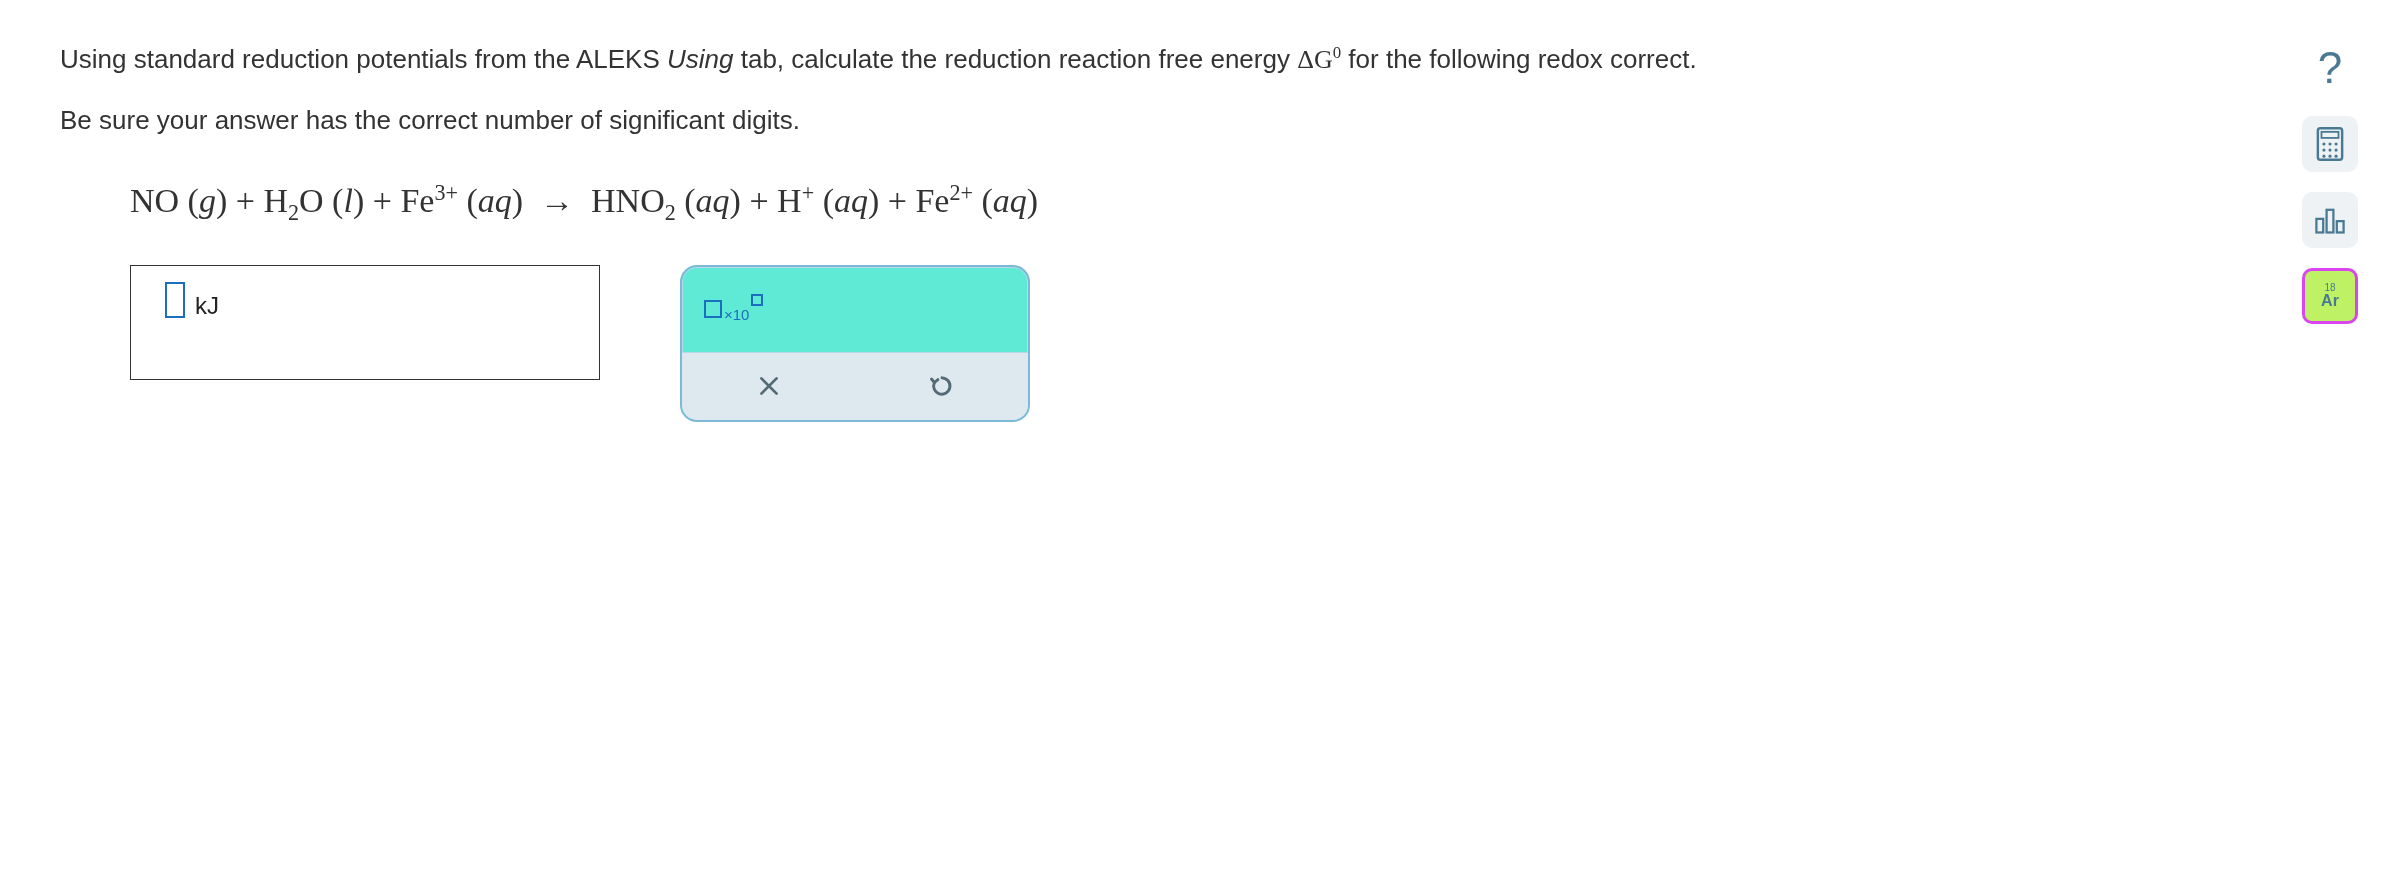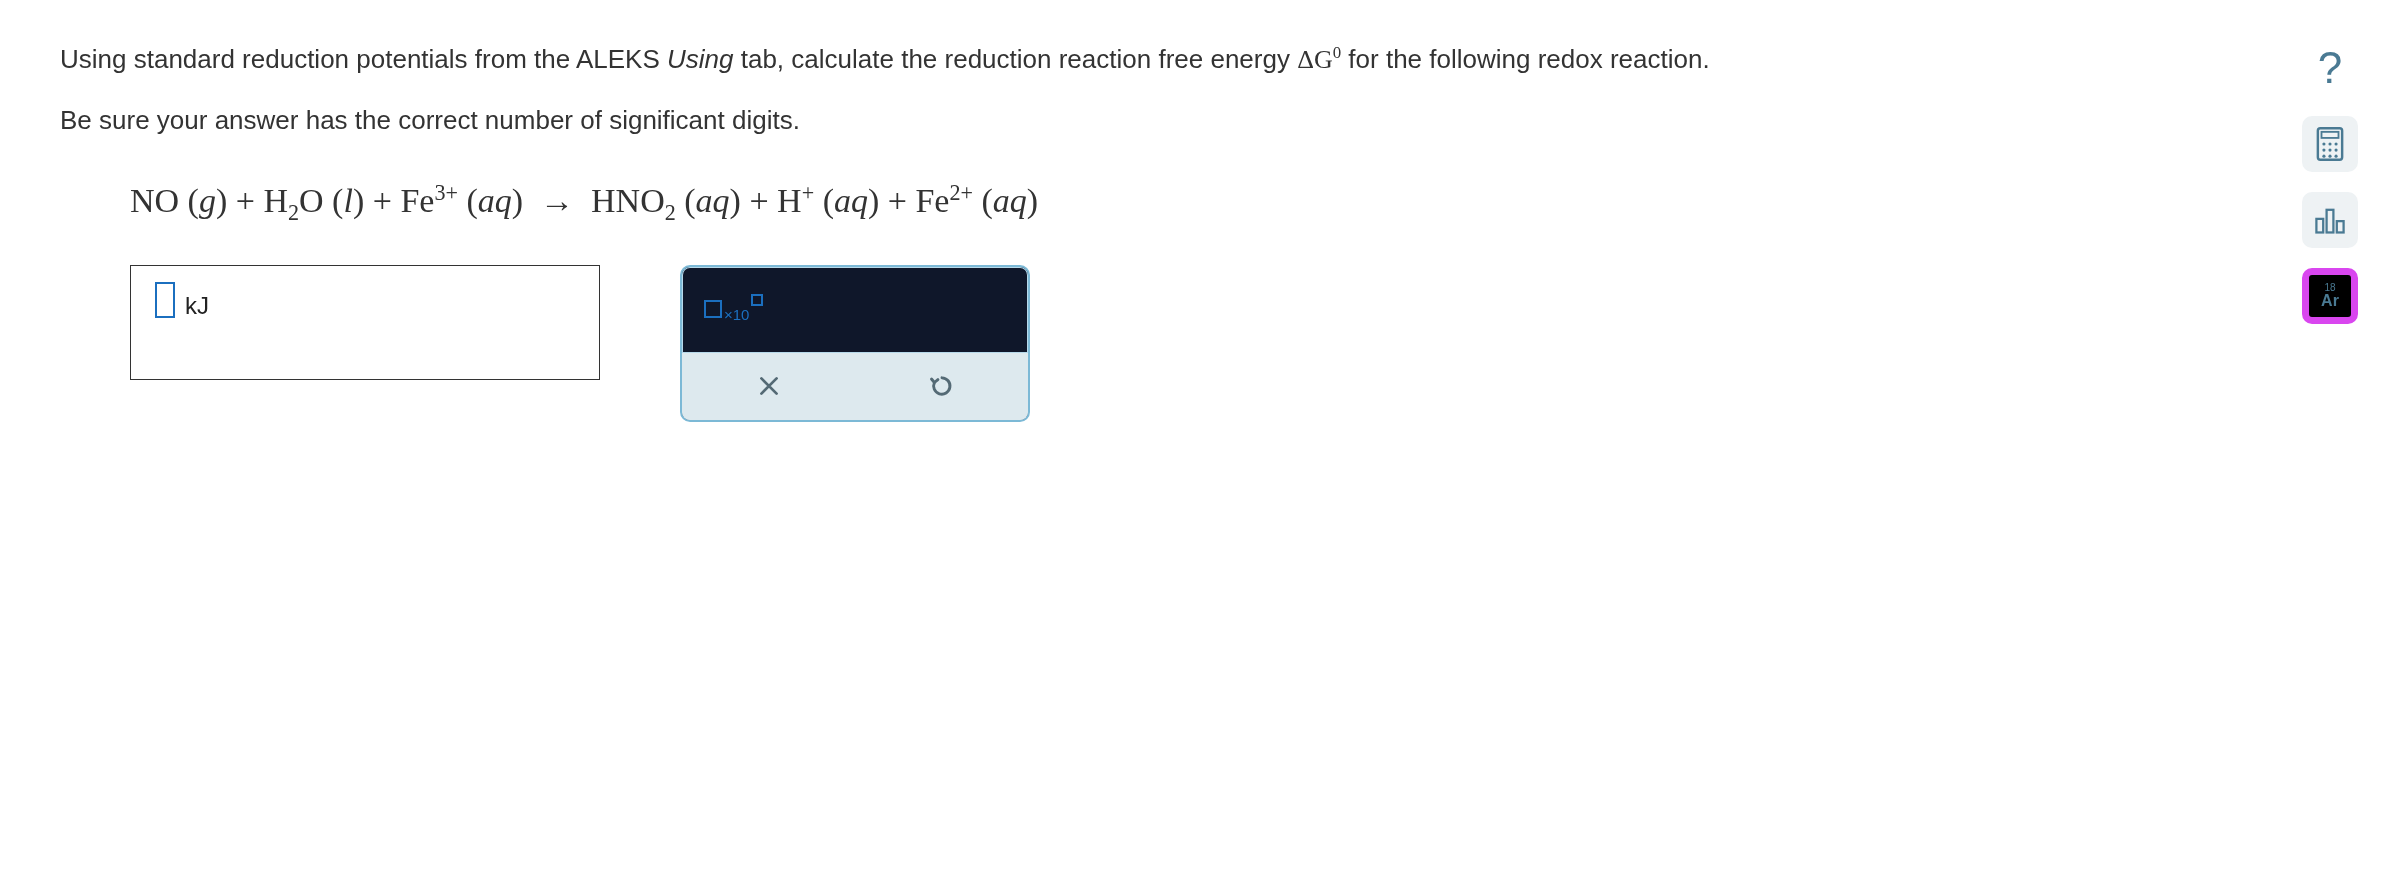--- a/index.html
+++ b/index.html
@@ -40,41 +40,41 @@
   .answer-row {
     display: flex;
     align-items: flex-start;
     gap: 80px;
     margin-left: 70px;
   }
   .answer-box {
     border: 1.5px solid #333;
     width: 470px;
     height: 115px;
-    padding: 16px 24px;
+    padding: 16px 34px;
     display: flex;
     align-items: flex-start;
   }
   .input-placeholder {
     display: inline-block;
     width: 20px;
     height: 36px;
     border: 2px solid #1b6fbf;
     margin-right: 10px;
   }
   .unit-label {
     font-size: 24px;
     color: #222;
     padding-top: 6px;
   }
   .tools-panel {
     width: 350px;
     border: 2px solid #7cb9d6;
-    border-radius: 10px;
-    background: #0f172a;
+    border-radius: 17px;
+    background: #5eead4;
     overflow: hidden;
     box-shadow: 0 0 0 1px #b7d9ea inset;
   }
   .tools-top {
     height: 85px;
     display: flex;
     align-items: center;
     justify-content: flex-start;
     padding-left: 22px;
   }
@@ -133,21 +133,21 @@
     font-size: 44px;
     color: #4a7a93;
     font-family: Arial, sans-serif;
   }
 </style>
 </head>
 <body>
 
 <div class="content">
   <div class="question-line1">
-    <span>Using standard reduction potentials from the ALEKS </span><span class="italic">Using</span><span> tab, calculate the reduction reaction free energy </span><span class="dg"><span>ΔG</span><span class="sup">0</span></span><span> for the following redox reaction.</span>
+    <span>Using standard reduction potentials from the ALEKS </span><span class="italic">Using</span><span> tab, calculate the reduction reaction free energy </span><span class="dg"><span>ΔG</span><span class="sup">0</span></span><span> for the following redox correct.</span>
   </div>
   <div class="question-line2">Be sure your answer has the correct number of significant digits.</div>
 
   <div class="equation">
     NO&nbsp;(<span class="italic">g</span>)&nbsp;+&nbsp;H<span class="sub">2</span>O&nbsp;(<span class="italic">l</span>)&nbsp;+&nbsp;Fe<span class="sup">3+</span>&nbsp;(<span class="italic">aq</span>)&nbsp;&nbsp;→&nbsp;&nbsp;HNO<span class="sub">2</span>&nbsp;(<span class="italic">aq</span>)&nbsp;+&nbsp;H<span class="sup">+</span>&nbsp;(<span class="italic">aq</span>)&nbsp;+&nbsp;Fe<span class="sup">2+</span>&nbsp;(<span class="italic">aq</span>)
   </div>
 
   <div class="answer-row">
     <div class="answer-box">
       <span class="input-placeholder" value=""></span>
@@ -198,19 +198,19 @@
         <circle cx="17" cy="24" r="1.3" fill="#4a7a93"></circle>
     </svg>
   </div>
   <div class="side-btn">
     <svg width="34" height="30" viewBox="0 0 30 26">
       <rect x="3" y="12" width="6" height="12" stroke="#4a7a93" stroke-width="2" fill="none"></rect>
       <rect x="12" y="4" width="6" height="20" stroke="#4a7a93" stroke-width="2" fill="none"></rect>
       <rect x="21" y="14" width="6" height="10" stroke="#4a7a93" stroke-width="2" fill="none"></rect>
     </svg>
   </div>
-  <div class="side-btn" style="border:7px solid #d946ef; background:#000000;">
+  <div class="side-btn" style="border:3px solid #d946ef; background:#bef264;">
     <div style="text-align:center; font-family:Arial; color:#4a7a93; line-height:1;">
       <div style="font-size:10px;">18</div>
       <div style="font-size:16px; font-weight:bold;">Ar</div>
     </div>
   </div>
 </div>
 
 </body></html>

